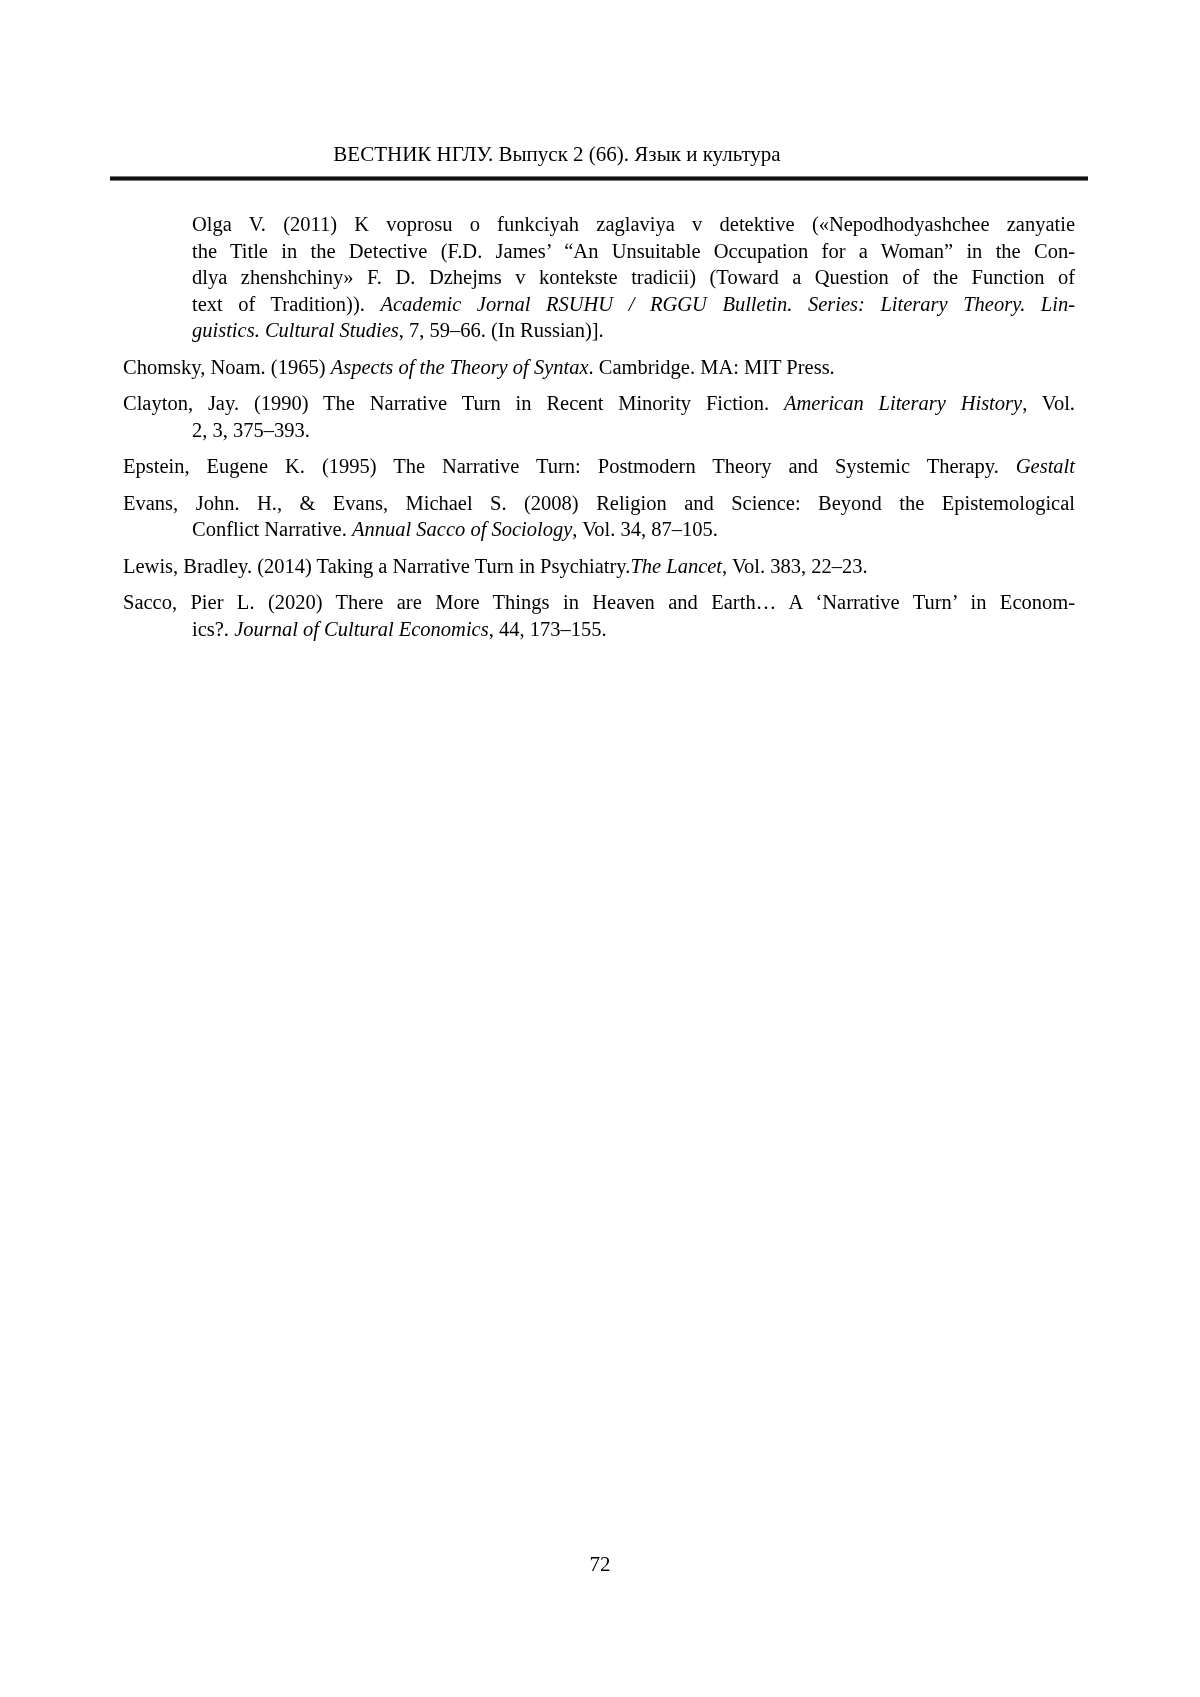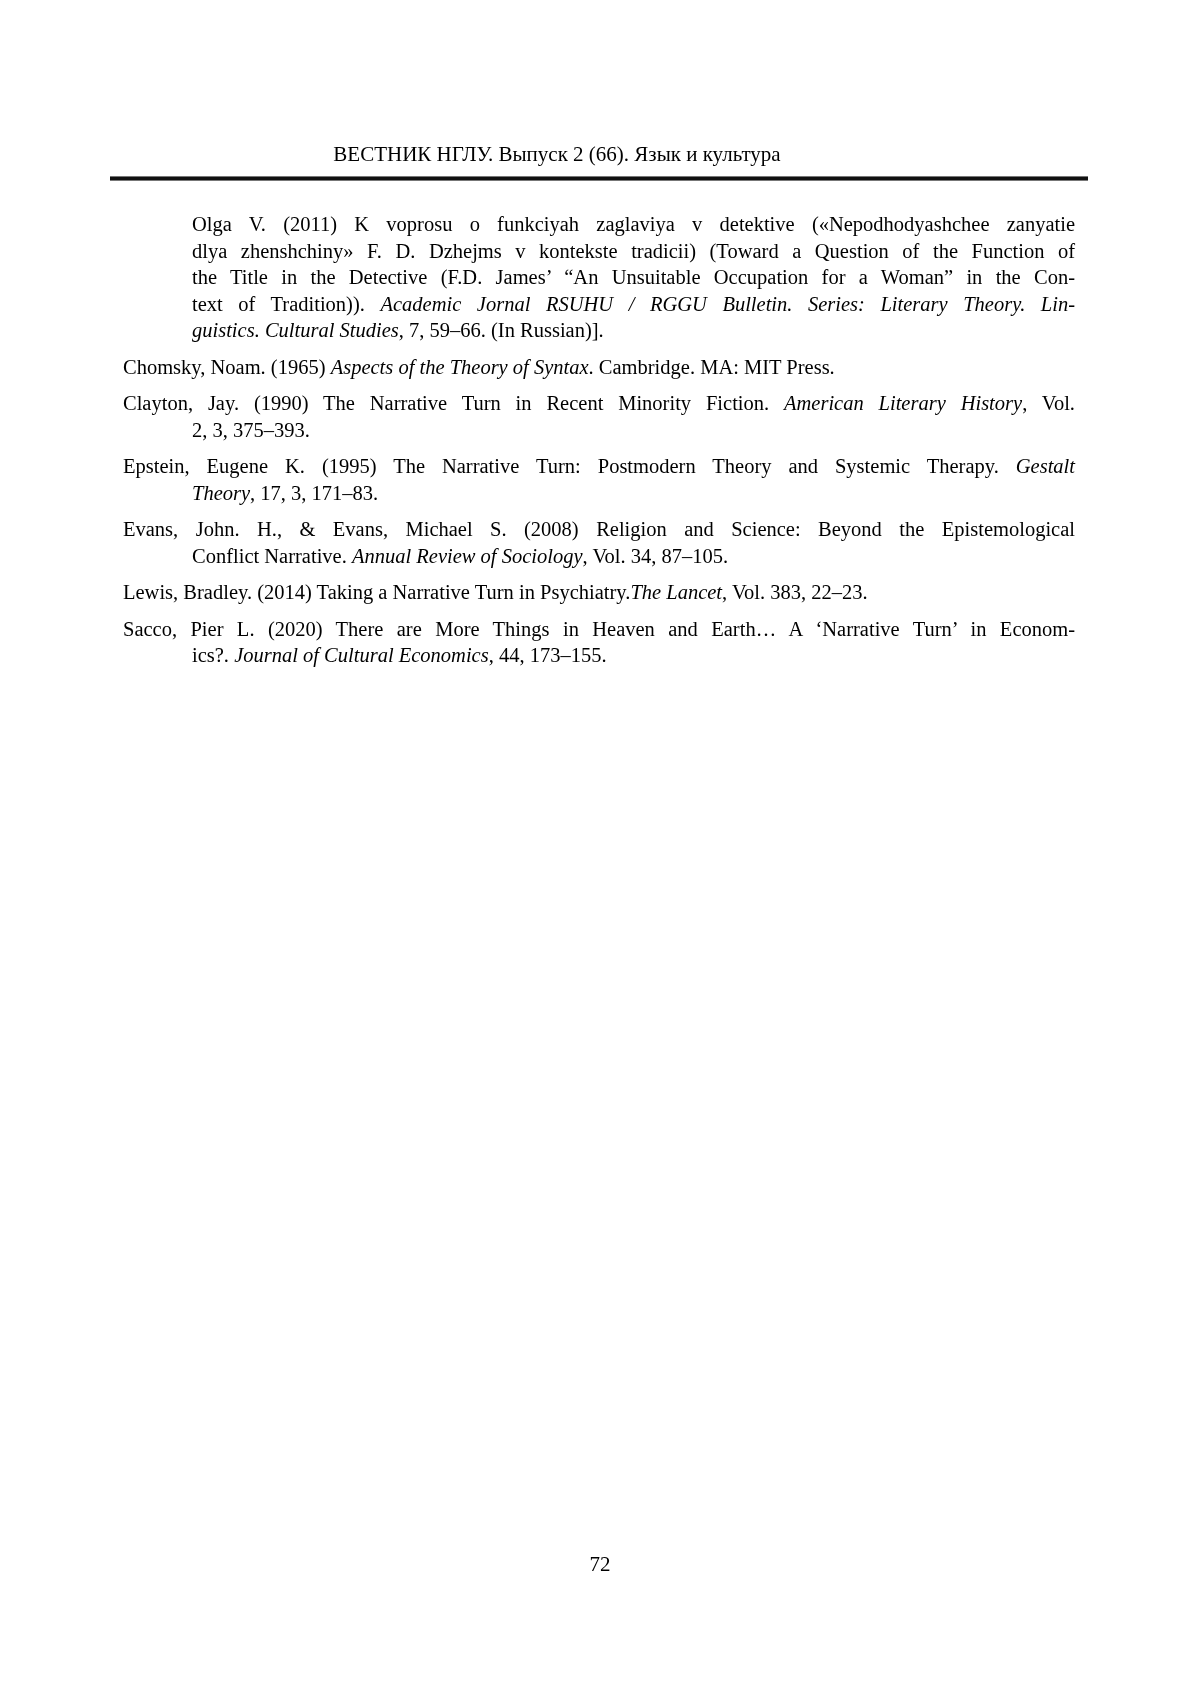--- a/index.html
+++ b/index.html
@@ -65,39 +65,38 @@
 </style>
 </head>
 <body>
 
 <div class="page">
   <div class="running-header">ВЕСТНИК НГЛУ. Выпуск 2 (66). Язык и культура</div>
   <div class="header-rule"></div>
   <div class="references">
       <div class="entry">
         <div class="line indented"><span>Olga V. (2011) K voprosu o funkciyah zaglaviya v detektive («Nepodhodyashchee zanyatie</span></div>
+        <div class="line indented"><span>the Title in the Detective (F.D. James’ “An Unsuitable Occupation for a Woman” in the Con-</span></div>
         <div class="line indented"><span>dlya zhenshchiny» F. D. Dzhejms v kontekste tradicii) (Toward a Question of the Function of</span></div>
-        <div class="line indented"><span>the Title in the Detective (F.D. James’ “An Unsuitable Occupation for a Woman” in the Con-</span></div>
         <div class="line indented"><span>text of Tradition)). </span><span class="it">Academic Jornal RSUHU / RGGU Bulletin. Series: Literary Theory. Lin-</span></div>
         <div class="line indented last"><span class="it">guistics. Cultural Studies</span><span>, 7, 59–66. (In Russian)].</span></div>
       </div>
       <div class="entry">
         <div class="line last"><span>Chomsky, Noam. (1965) </span><span class="it">Aspects of the Theory of Syntax</span><span>. Cambridge. MA: MIT Press.</span></div>
       </div>
       <div class="entry">
         <div class="line"><span>Clayton, Jay. (1990) The Narrative Turn in Recent Minority Fiction. </span><span class="it">American Literary History</span><span>, Vol.</span></div>
         <div class="line indented last"><span>2, 3, 375–393.</span></div>
       </div>
       <div class="entry">
         <div class="line"><span>Epstein, Eugene K. (1995) The Narrative Turn: Postmodern Theory and Systemic Therapy. </span><span class="it">Gestalt</span></div>
-        <div class="line indented last"><span class="it">Theory</span><span>, 17, 3, 171–83.</span></div>
       </div>
       <div class="entry">
         <div class="line"><span>Evans, John. H., &amp; Evans, Michael S. (2008) Religion and Science: Beyond the Epistemological</span></div>
-        <div class="line indented last"><span>Conflict Narrative. </span><span class="it">Annual Review of Sociology</span><span>, Vol. 34, 87–105.</span></div>
+        <div class="line indented last"><span>Conflict Narrative. </span><span class="it">Annual Sacco of Sociology</span><span>, Vol. 34, 87–105.</span></div>
       </div>
       <div class="entry">
         <div class="line last"><span>Lewis, Bradley. (2014) Taking a Narrative Turn in Psychiatry.</span><span class="it">The Lancet</span><span>, Vol. 383, 22–23.</span></div>
       </div>
       <div class="entry">
         <div class="line"><span>Sacco, Pier L. (2020) There are More Things in Heaven and Earth… A ‘Narrative Turn’ in Econom-</span></div>
         <div class="line indented last"><span>ics?. </span><span class="it">Journal of Cultural Economics</span><span>, 44, 173–155.</span></div>
       </div>
     </div>
   <div class="page-number">72</div>

